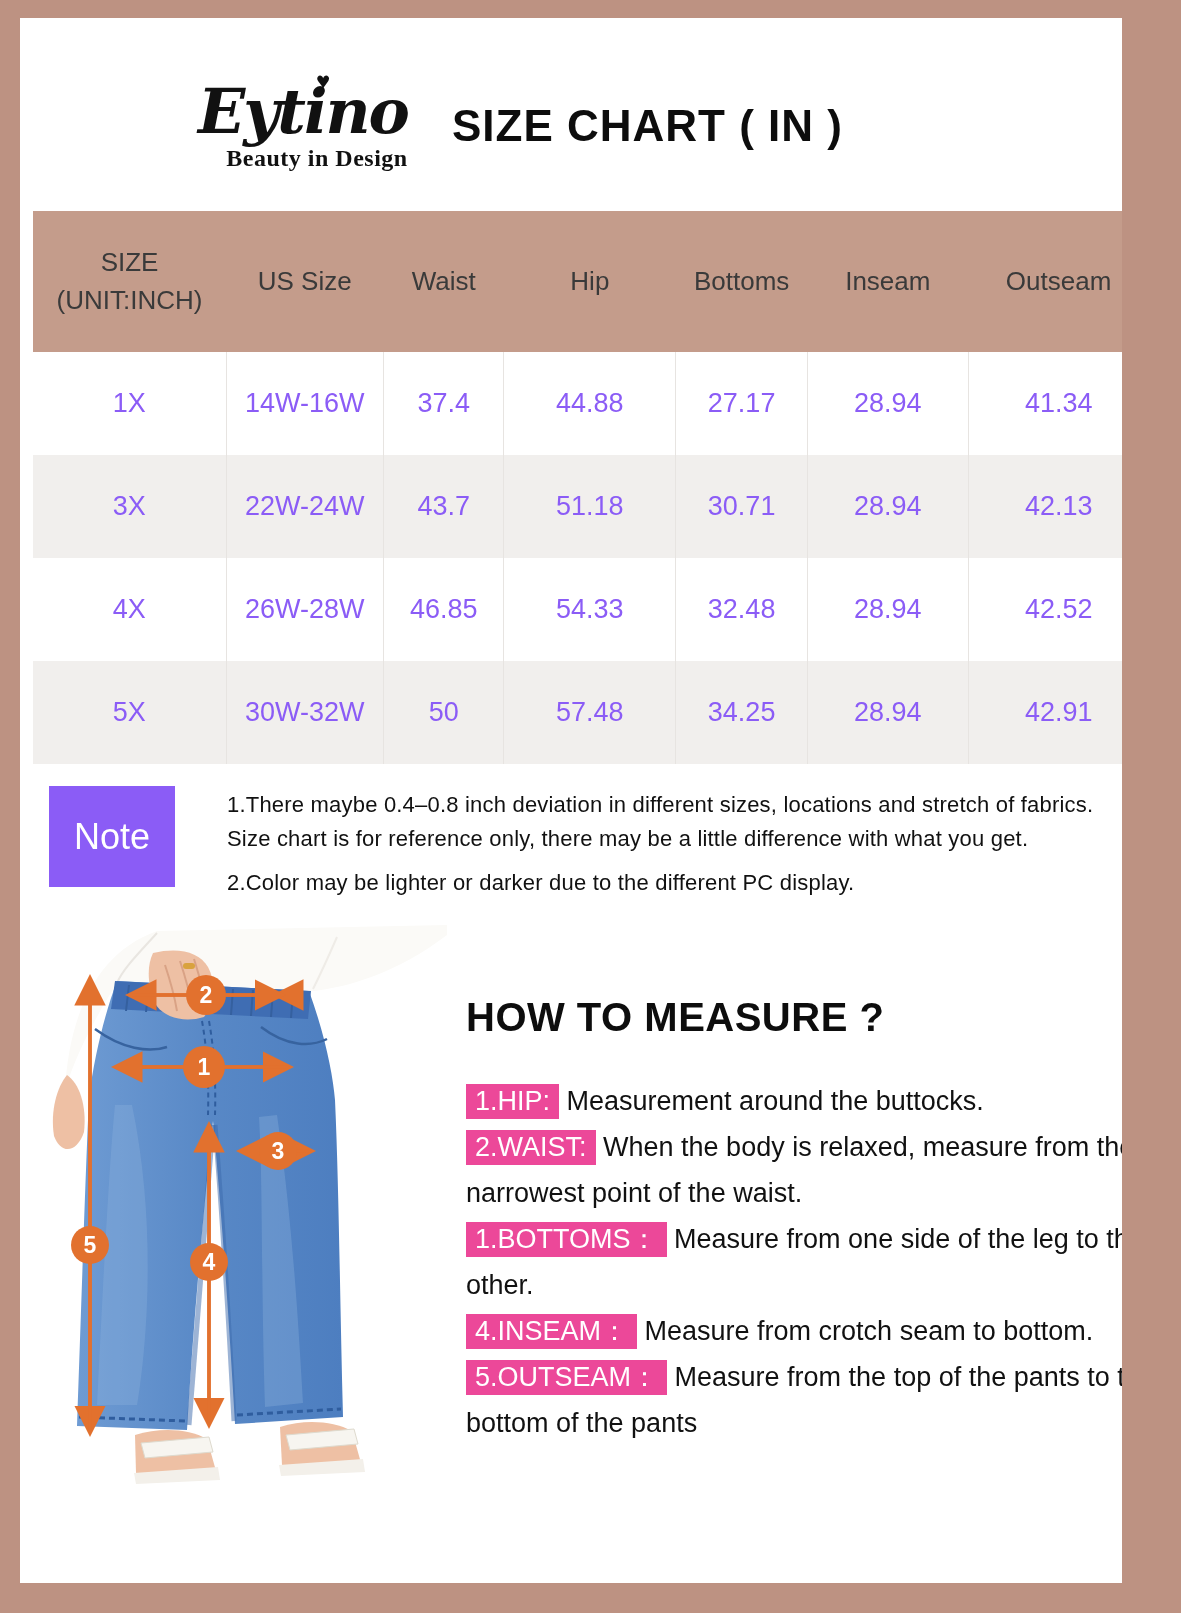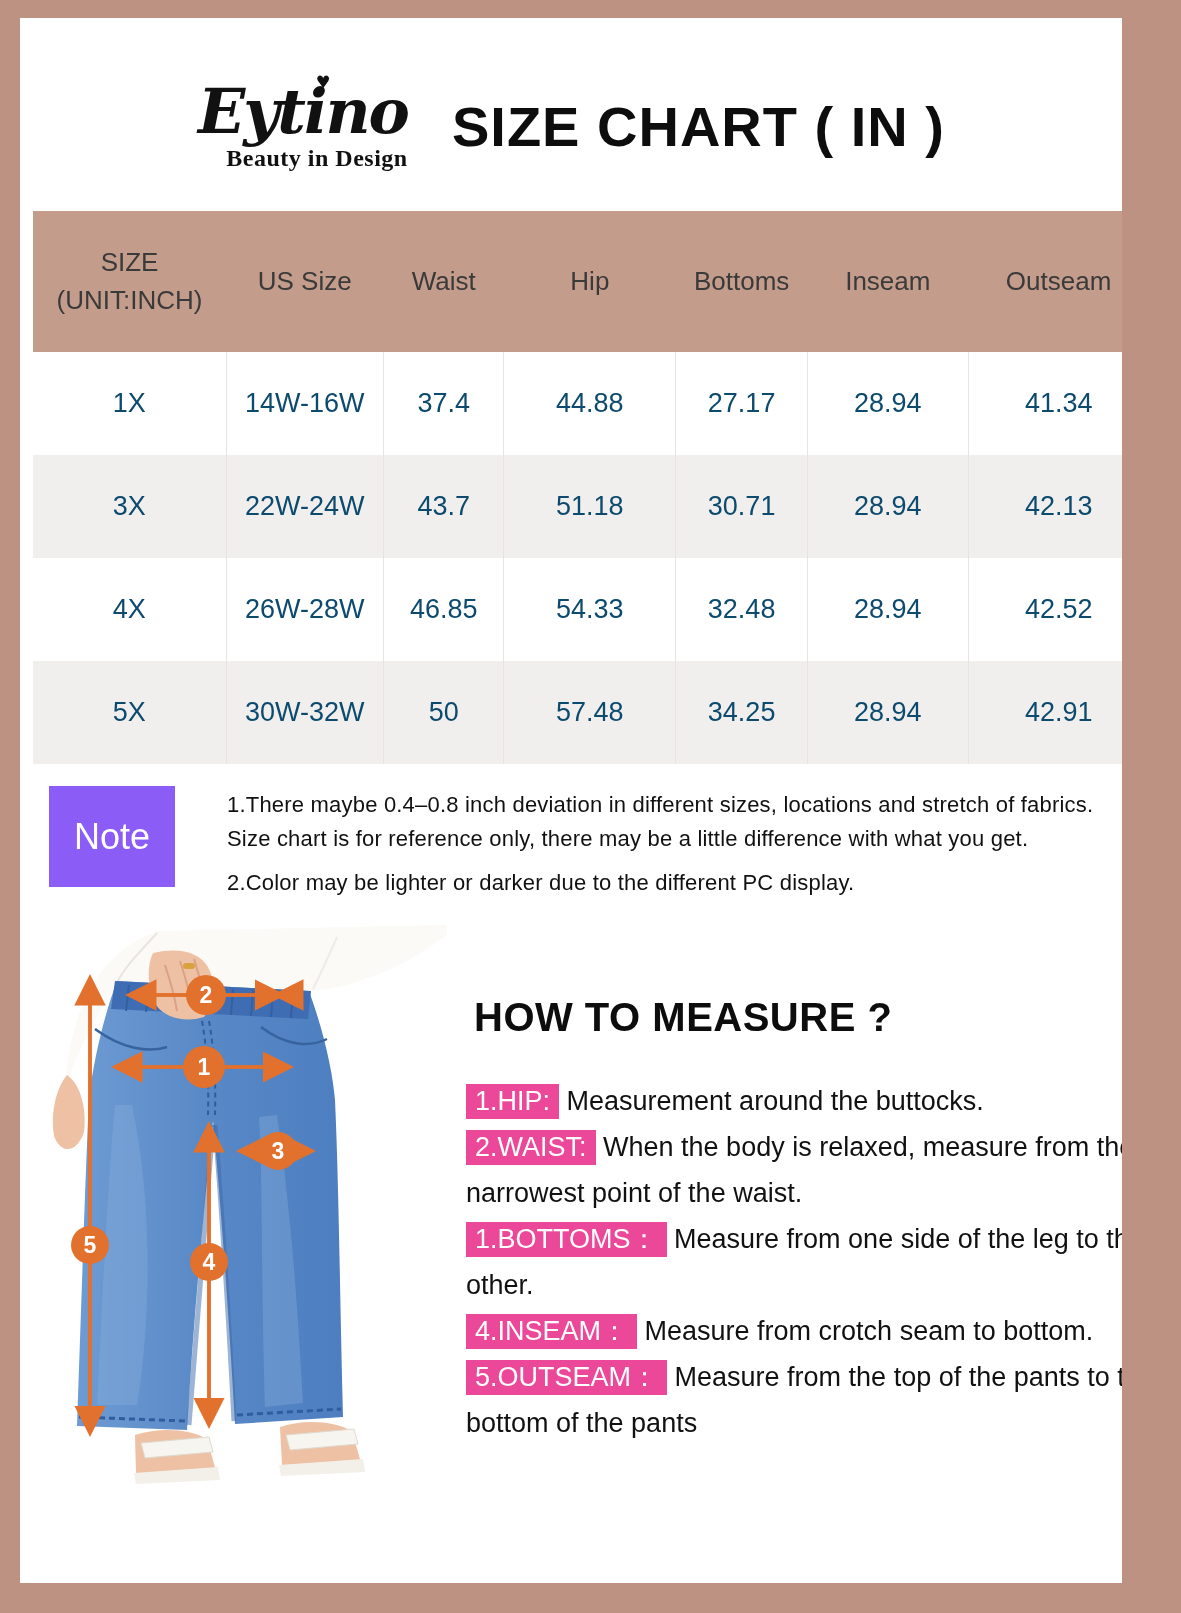--- a/index.html
+++ b/index.html
@@ -21,35 +21,35 @@
     font-family:"DejaVu Serif", serif;
     font-style:italic;font-weight:bold;
     font-size:62px;color:#111;line-height:1;letter-spacing:-2px;
   }
   .logo-heart{position:absolute;top:-14px;left:128px;font-size:24px;color:#111;font-style:normal;}
   .logo-tag{
     font-family:"Liberation Serif", serif;font-weight:bold;
     font-size:24px;color:#111;margin-top:2px;padding-left:28px;letter-spacing:.5px;
   }
   .page-title{
-    font-size:56px;font-weight:bold;color:#0d0d0d;letter-spacing:1px;white-space:nowrap;
+    font-size:44px;font-weight:bold;color:#0d0d0d;letter-spacing:1px;white-space:nowrap;
   }
 
   
   table.size-table{
     border-collapse:collapse;table-layout:fixed;
     width:1116px;margin:27px 0 0 13px;
   }
   table.size-table th{
     background:#c49c8b;color:#3a3a3a;font-weight:normal;
     font-size:26px;height:141px;text-align:center;vertical-align:middle;
     white-space:pre-line;line-height:1.45;padding:0 4px;
   }
   table.size-table td{
-    font-size:27px;color:#0c4a6e;height:103px;text-align:center;vertical-align:middle;
+    font-size:27px;color:#8b5cf6;height:103px;text-align:center;vertical-align:middle;
     border-right:1px solid #e7e4e1;padding:0 4px;margin-top:8px;
   }
   table.size-table td:last-child{border-right:none;}
   table.size-table tbody tr:nth-child(even) td{background:#f1efed;}
   table.size-table tbody tr:nth-child(odd) td{background:#ffffff;}
 
   
   .note{display:flex;margin:22px 0 0 29px;align-items:flex-start;}
   .note-badge{
     width:126px;height:101px;background:#8b5cf6;color:#ffffff;
@@ -60,21 +60,21 @@
   .note-line{
     margin:0 0 10px 0;font-size:22px;line-height:34px;color:#111;
     white-space:pre-line;letter-spacing:.2px;
   }
 
   
   .bottom{display:flex;margin-top:15px;}
   .jeans-wrap{flex:0 0 auto;margin-left:17px;width:415px;height:580px;}
   .howto{flex:1 1 auto;padding:70px 0 0 14px;}
   .howto-heading{
-    font-size:40px;font-weight:bold;color:#0d0d0d;margin:0 0 38px 8px;letter-spacing:.5px;
+    font-size:40px;font-weight:bold;color:#0d0d0d;margin:0 0 38px 0;letter-spacing:.5px;
   }
   .measure-list{width:700px;}
   .measure-item{font-size:27px;line-height:46px;color:#111;margin:0;}
   .measure-item .hl{
     background:#ec4899;color:#ffffff;padding:2px 9px 3px 9px;
   }
 </style>
 </head>
 <body>
 

